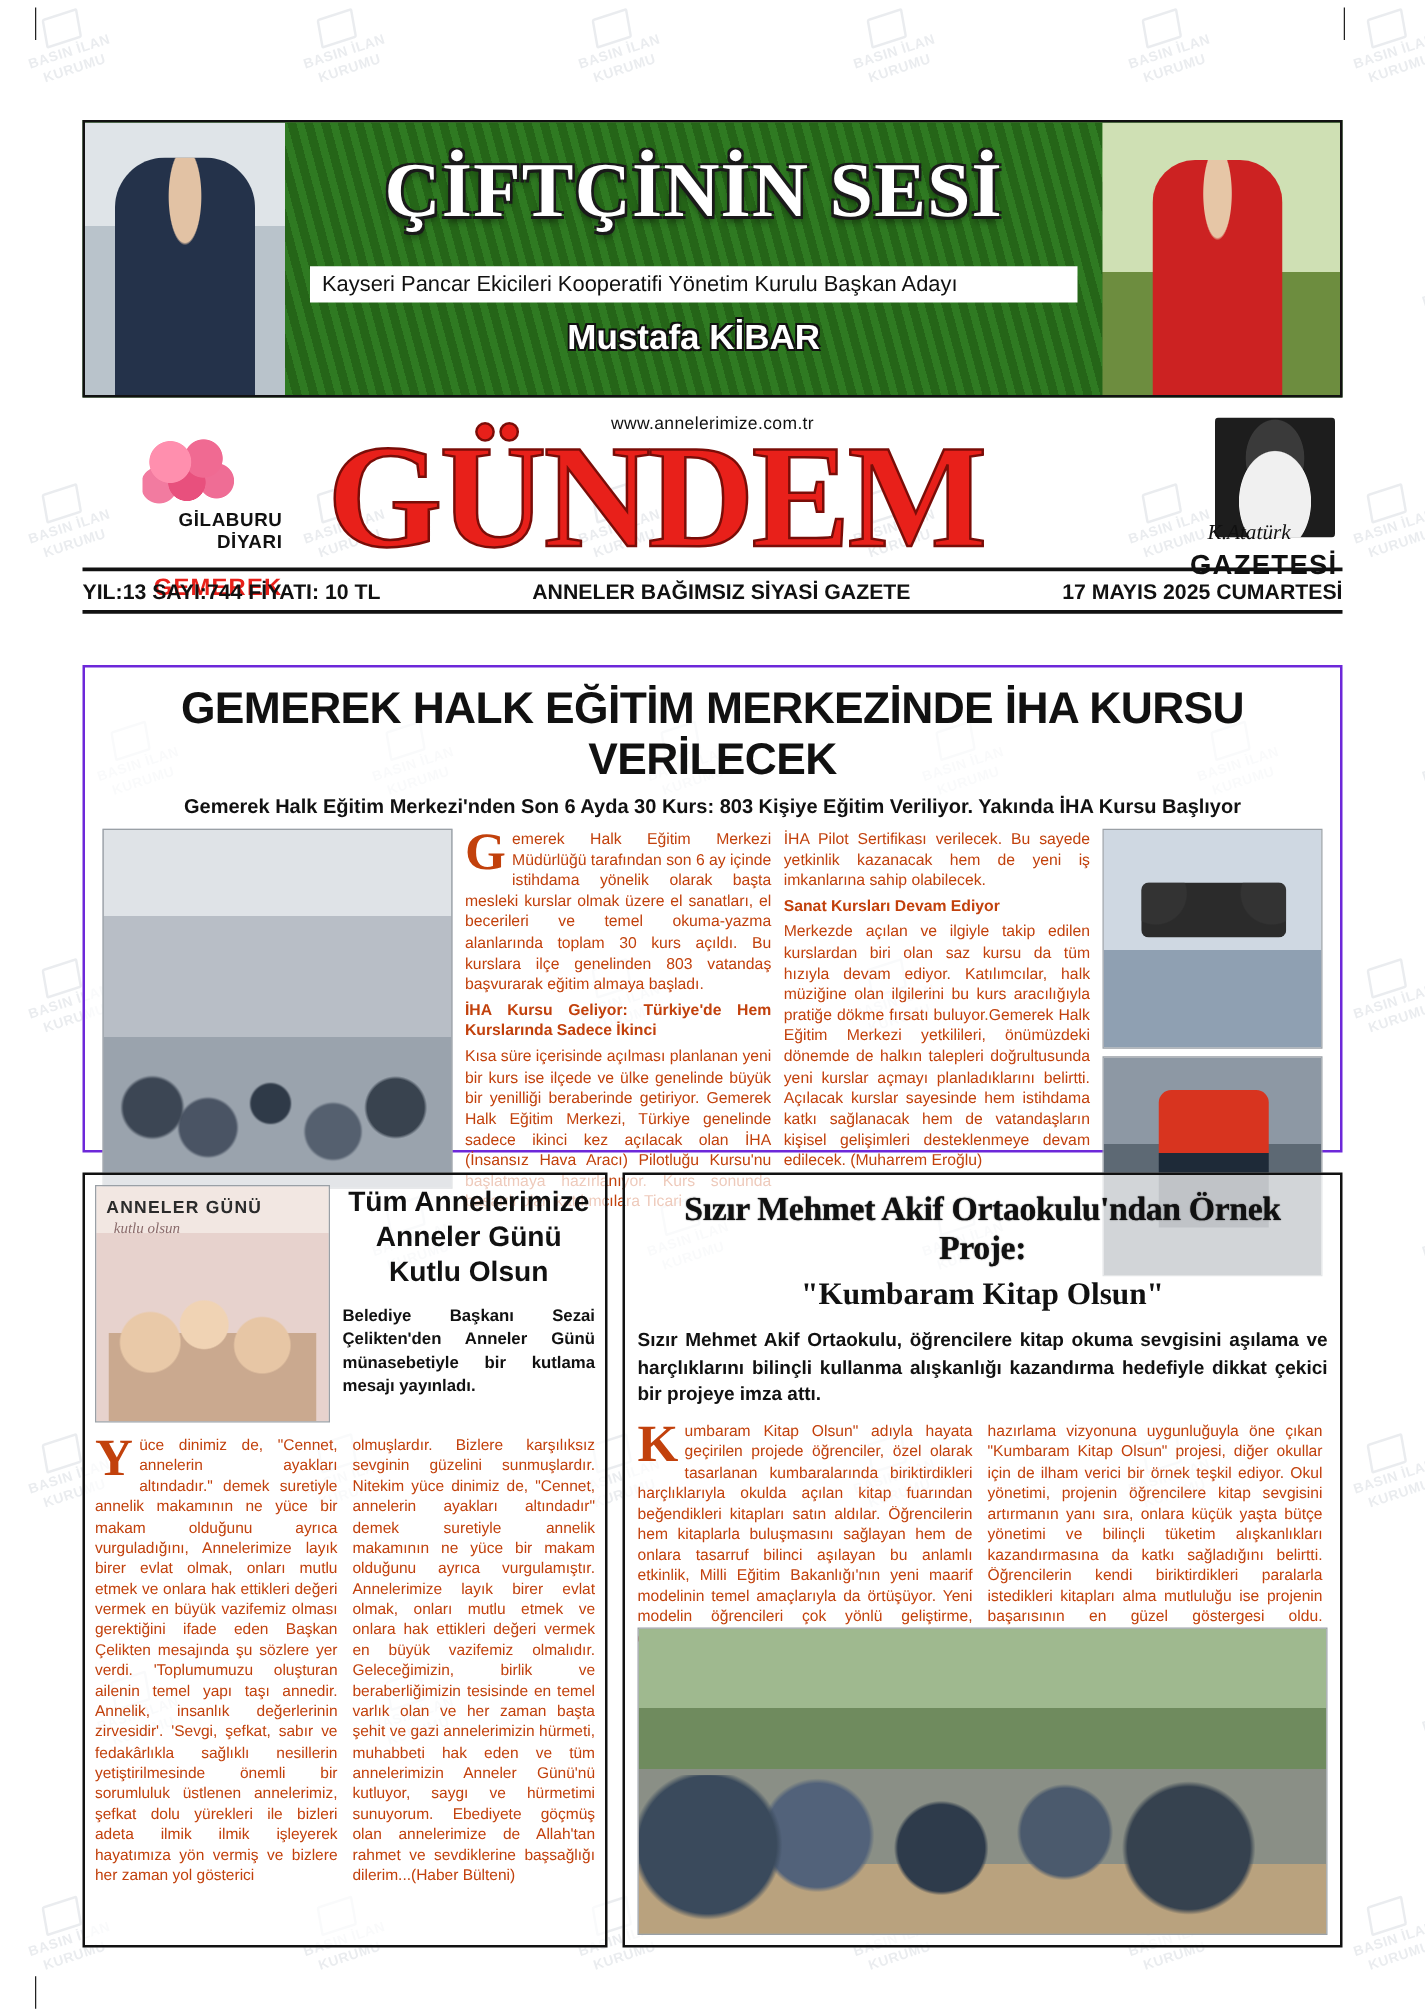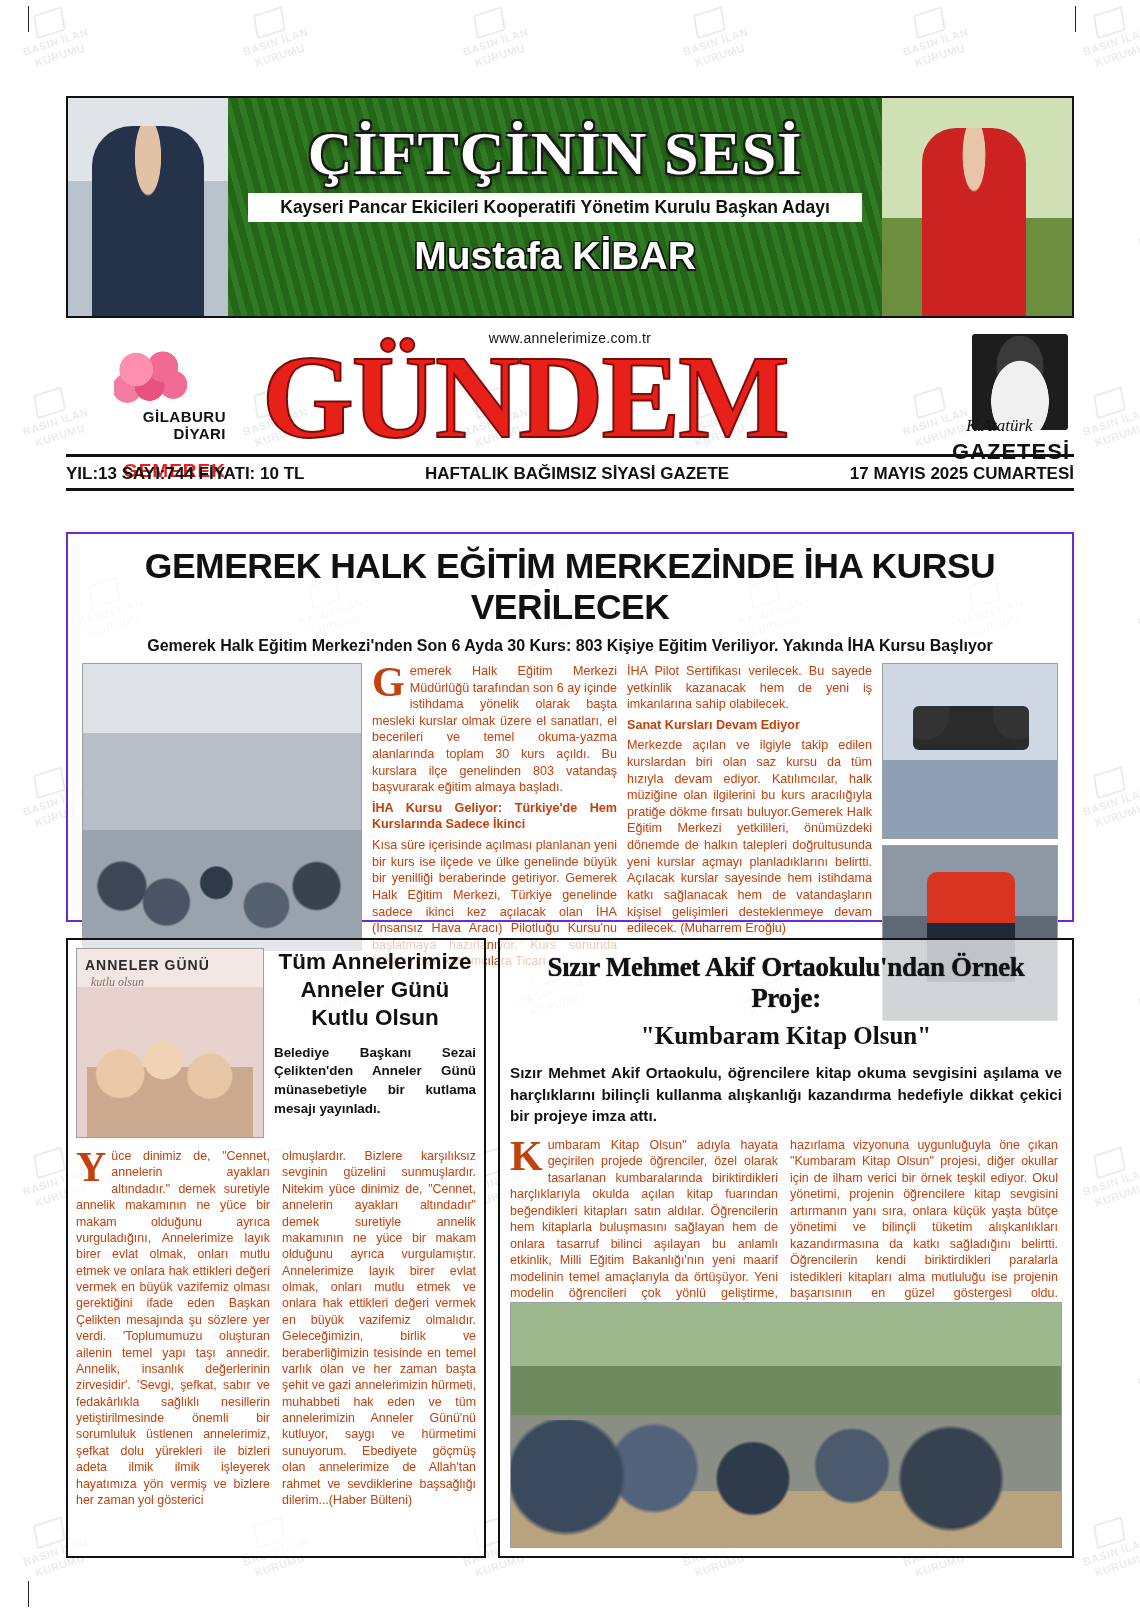--- a/index.html
+++ b/index.html
@@ -85,33 +85,32 @@
     font-size:62px;
     letter-spacing:1px;
     color:#ffffff;
     text-shadow:
       -2px -2px 0 #1a1a1a, 2px -2px 0 #1a1a1a,
       -2px 2px 0 #1a1a1a, 2px 2px 0 #1a1a1a,
       0 4px 6px rgba(0,0,0,.55);
     white-space:nowrap;
   }
   .ad-sub{
-    margin-top:4px;
+    margin-top:24px;
     background:#ffffff;
     color:#111;
     font-size:17.5px;
-    font-weight:bold;
+    font-weight:normal;
     padding:4px 10px;
     width:94%;
-    text-align:center;
     white-space:nowrap;
   }
   .ad-name{
     margin-top:12px;
-    font-size:39px;font-weight:bold;color:#fff;
+    font-size:28px;font-weight:bold;color:#fff;
     text-shadow:-1.5px -1.5px 0 #111,1.5px -1.5px 0 #111,-1.5px 1.5px 0 #111,1.5px 1.5px 0 #111;
     white-space:nowrap;
   }
   .ad-photo-right{
     width:190px;flex:0 0 190px;height:100%;
     background:linear-gradient(#cfe0b4 0 55%, #6d8d3f 55% 100%);
     position:relative;
   }
   .ad-photo-right::after{
     content:"";position:absolute;left:40px;top:30px;width:104px;height:192px;
@@ -448,21 +447,21 @@
     <div class="gundem">GÜNDEM</div>
 
     <div class="ataturk">
       <div class="sig">K.Atatürk</div>
     </div>
     <div class="gazetesi">GAZETESİ</div>
 
     <div class="ruleline"></div>
     <div class="infobar">
       <span>YIL:13 SAYI:744 FİYATI: 10 TL</span>
-      <span>HAFTALIK BAĞIMSIZ SİYASİ GAZETE</span>
+      <span>ANNELER BAĞIMSIZ SİYASİ GAZETE</span>
       <span>17 MAYIS 2025 CUMARTESİ</span>
     </div>
   </div>
 
   <div class="lead">
     <h1>GEMEREK HALK EĞİTİM MERKEZİNDE İHA KURSU VERİLECEK</h1>
     <h2>Gemerek Halk Eğitim Merkezi'nden Son 6 Ayda 30 Kurs: 803 Kişiye Eğitim Veriliyor. Yakında İHA Kursu Başlıyor</h2>
     <div class="lead-body">
       <div class="photo cls1"></div>
       <div class="col" style="width:248px;">

